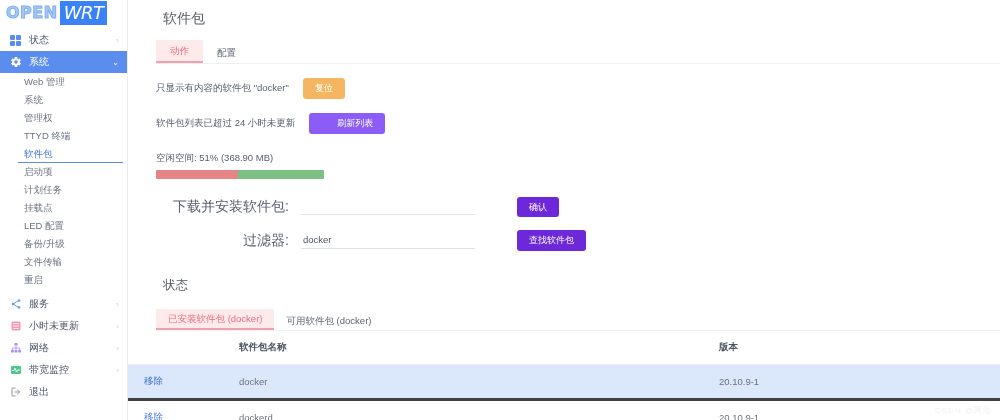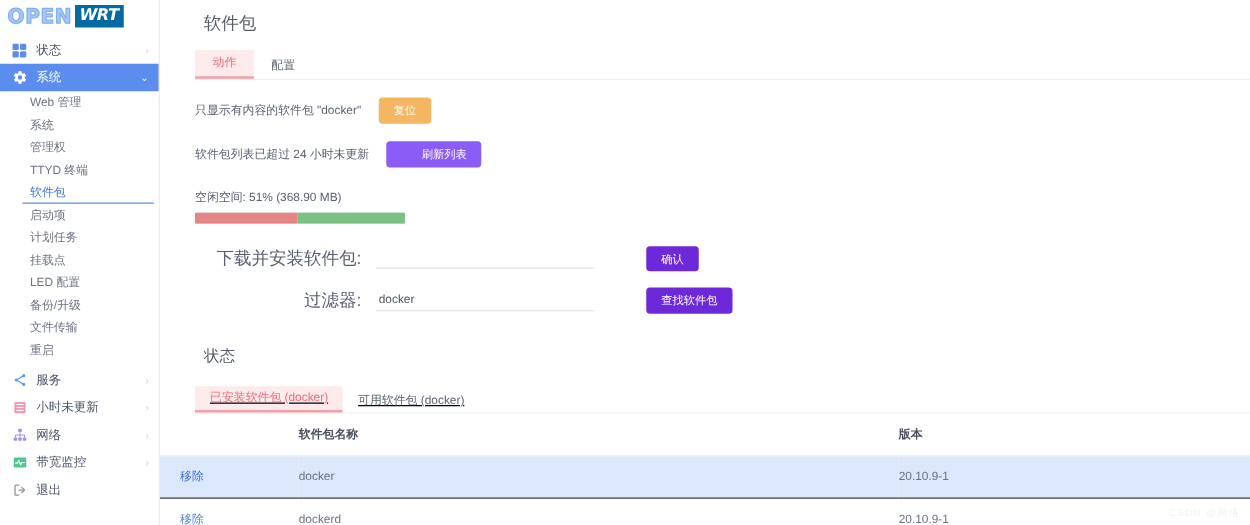--- a/index.html
+++ b/index.html
@@ -27,22 +27,22 @@
     gap: 2px;
   }
   .logo-open {
     font-size: 16px; font-weight: 700; letter-spacing: 0.5px;
     color: #a8c6f5;
     -webkit-text-stroke: 1px #7fb0f2;
     font-family: "DejaVu Sans", sans-serif;
     line-height: 1;
   }
   .logo-wrt {
-    background: #0369a1; color: #ffffff;
-    font-size: 13px; font-weight: 700; font-style: italic;
+    background: #3b82f6; color: #ffffff;
+    font-size: 18px; font-weight: 400; font-style: italic;
     padding: 1px 4px; line-height: 1.2;
     font-family: "DejaVu Sans", sans-serif;
     letter-spacing: -0.5px;
   }
 
   .nav-top { margin-top: 5px; }
   .nav-item {
     display: flex; align-items: center;
     height: 22px; padding: 0 8px 0 9px;
     font-size: 10px; color: #4a5568;
@@ -126,32 +126,32 @@
     width: 170px; border: none; border-bottom: 1px solid #dfe3e8;
     background: transparent; font-size: 9.5px; color: #4b5563;
     padding: 2px 2px 3px; outline: none; font-family: inherit;
   }
   .field .btn { margin-left: 42px; }
 
   .section-title { font-size: 12.5px; color: #555d66; margin: 26px 0 0 7px; }
 
   .tabbar2 {
     margin: 14px 0 0 0; display: flex; align-items: flex-end;
-    border-bottom: 1px solid #eceff3; height: 22px; text-decoration: underline;
+    border-bottom: 1px solid #eceff3; height: 22px;
   }
   .tabbar2 .tab { padding: 4px 12px; }
 
   .table { width: 100%; margin-top: 0; border-collapse: collapse; }
   .table th {
     text-align: left; font-size: 9.5px; color: #4a5260; font-weight: 700;
     padding: 10px 0 10px 0; border-bottom: 1px solid #eef1f4;
   }
   .table td {
     font-size: 9.5px; color: #6b7280; padding: 10px 0 10px 0;
-    border-bottom: 1px solid #404040;
+    border-bottom: 3px solid #404040;
   }
   .table tr.hl td { background: #dbe7fb; }
   .col-act { width: 95px; padding-left: 16px !important; }
   .col-name { width: 480px; }
   .remove-link { color: #4d7fe0; cursor: pointer; }
   .table tr.hl .remove-link { color: #3c6fd6; }
 
   .watermark {
     position: absolute; right: 8px; bottom: 4px;
     font-size: 8px; color: #f1f1f1; letter-spacing: 1px;

